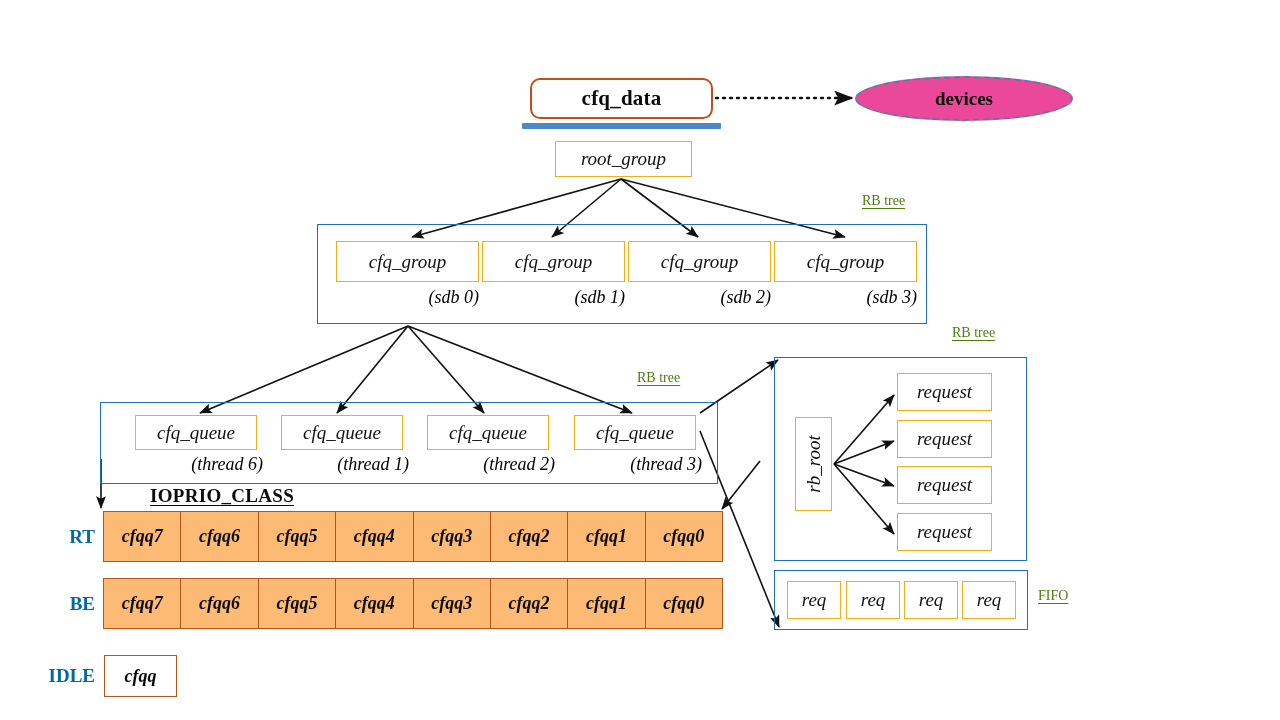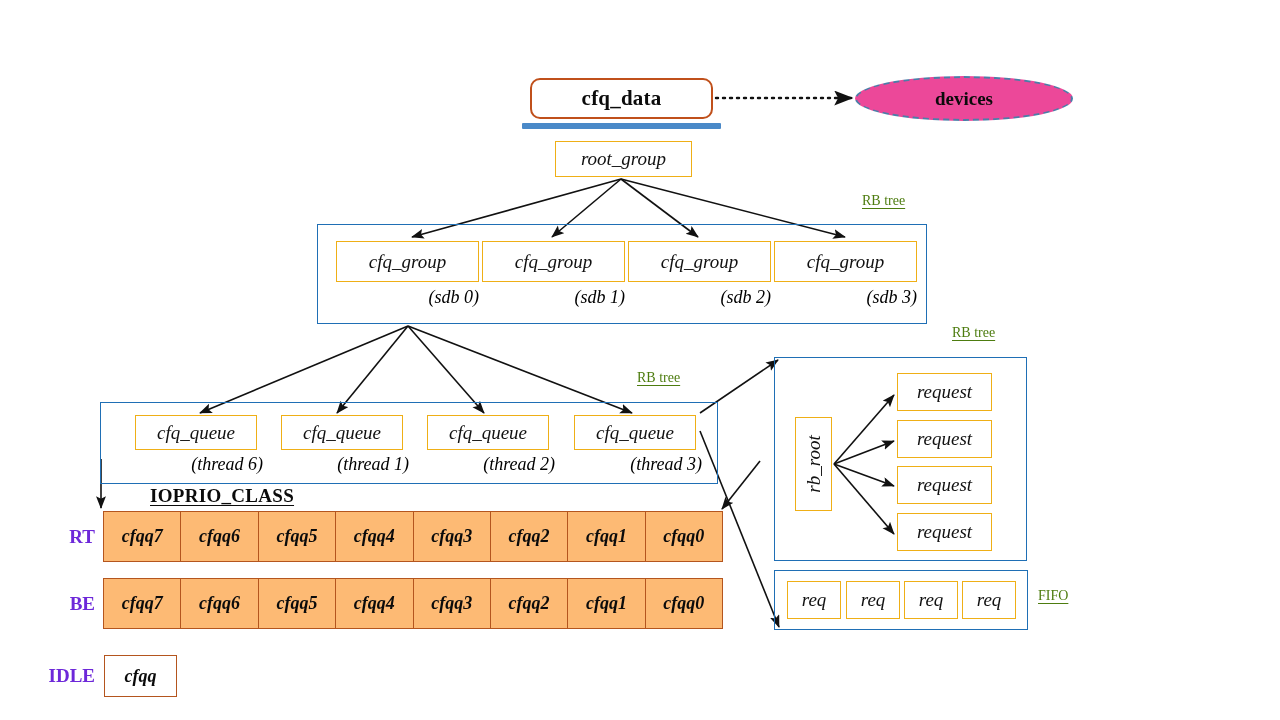--- a/index.html
+++ b/index.html
@@ -52,21 +52,21 @@
   }
 
   
   .ioprio{
     position:absolute;font-weight:bold;font-size:19px;color:#0b0b0b;
     text-decoration:underline;text-underline-offset:3px;letter-spacing:.3px;
   }
 
   
   .class-label{
-    position:absolute;font-weight:bold;font-size:19px;color:#6d28d9;
+    position:absolute;font-weight:bold;font-size:19px;color:#0369a1;
     display:flex;align-items:center;justify-content:flex-end;
   }
 
   
   .cfqq-row{position:absolute;display:flex;box-sizing:border-box;
     border:1.5px solid #B4551E;background:#fdba74;}
   .cfqq-cell{
     flex:1 1 0;box-sizing:border-box;
     border-right:1.5px solid #B4551E;
     display:flex;align-items:center;justify-content:center;

